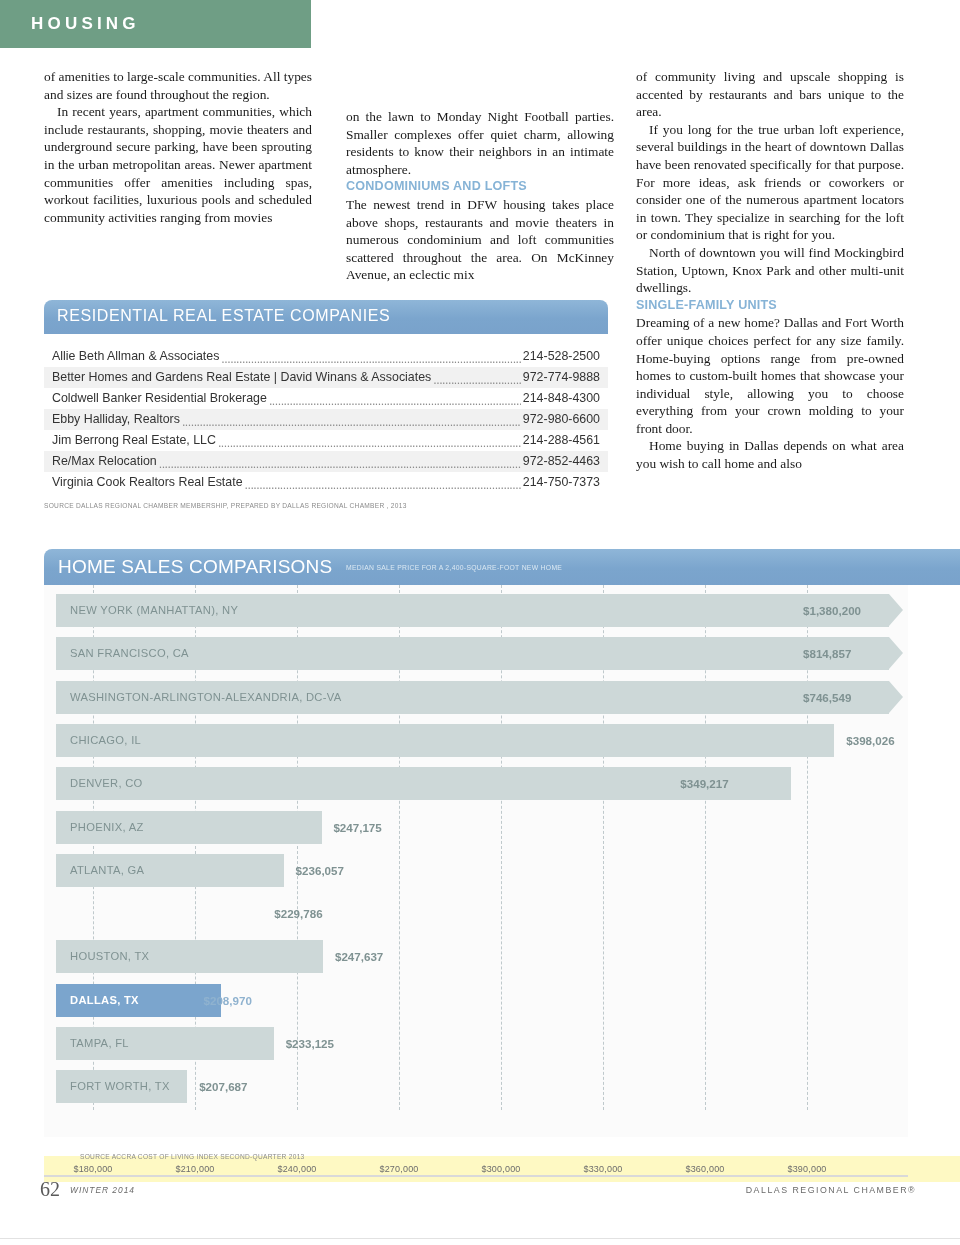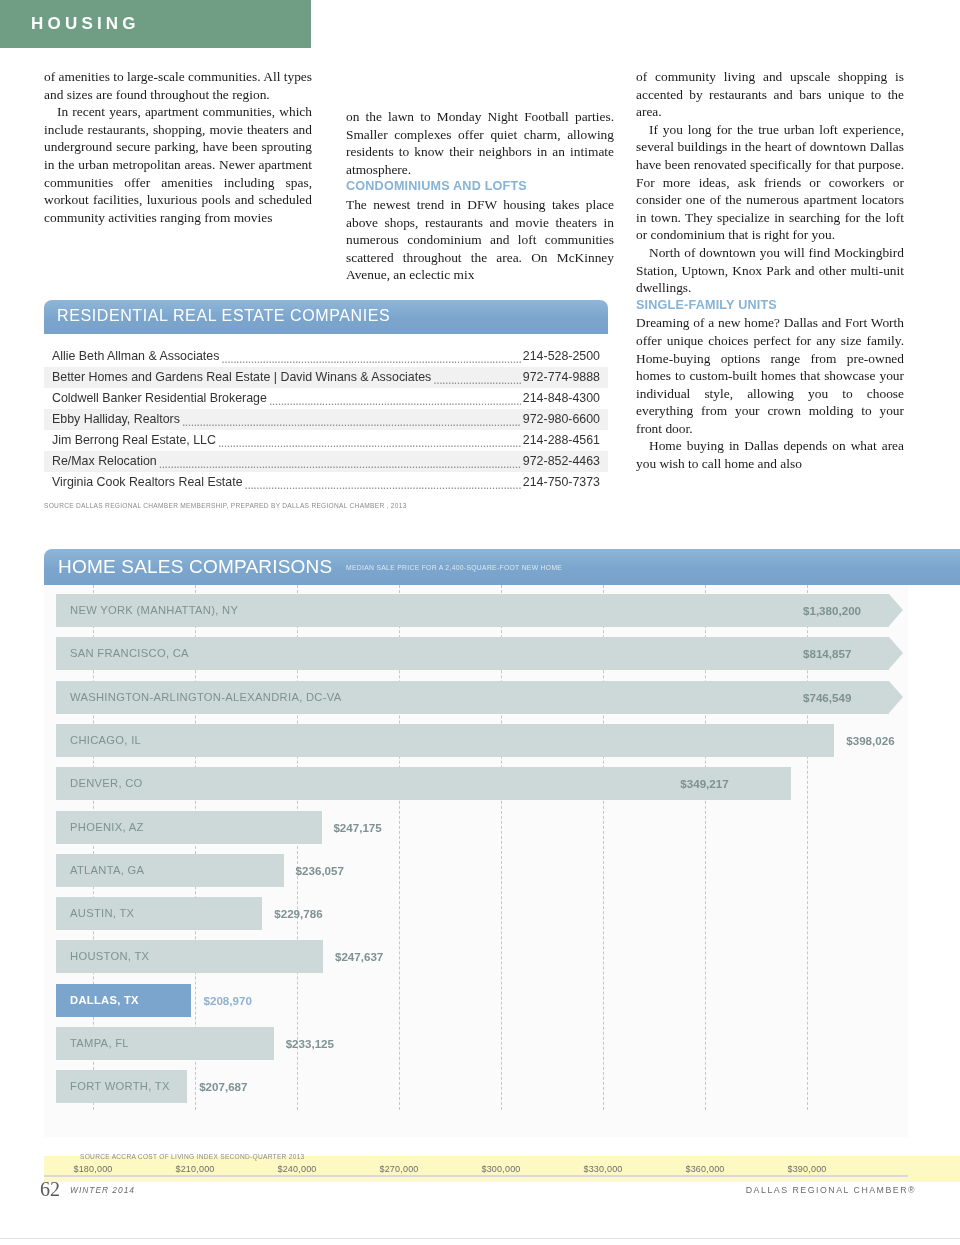--- a/index.html
+++ b/index.html
@@ -270,33 +270,30 @@
       </div>
       <div class="val" style="left: 289.395px;">$247,175</div>
     </div>
     <div class="bar-row" style="top: 268.8px;">
       <div class="bar" style="width: 227.594px;">
         <span class="blabel">ATLANTA, GA</span>
       </div>
       <div class="val" style="left: 251.594px;">$236,057</div>
     </div>
     <div class="bar-row" style="top: 312.1px;">
-      <div class="bar" style="width: 206.272px;">
-        <span class="blabel">AUSTIN, TX</span>
-      </div>
       <div class="val" style="left: 230.272px;">$229,786</div>
     </div>
     <div class="bar-row" style="top: 355.4px;">
       <div class="bar" style="width: 266.966px;">
         <span class="blabel">HOUSTON, TX</span>
       </div>
       <div class="val" style="left: 290.966px;">$247,637</div>
     </div>
     <div class="bar-row" style="top: 398.7px;">
-      <div class="bar hl" style="width: 135.498px;">
+      <div class="bar hl" style="width: 135.498px; padding-left: 30px;">
         <span class="blabel">DALLAS, TX</span>
       </div>
       <div class="val hlv" style="left: 159.498px;">$208,970</div>
     </div>
     <div class="bar-row" style="top: 442px;">
       <div class="bar" style="width: 217.625px;">
         <span class="blabel">TAMPA, FL</span>
       </div>
       <div class="val" style="left: 241.625px;">$233,125</div>
     </div>

